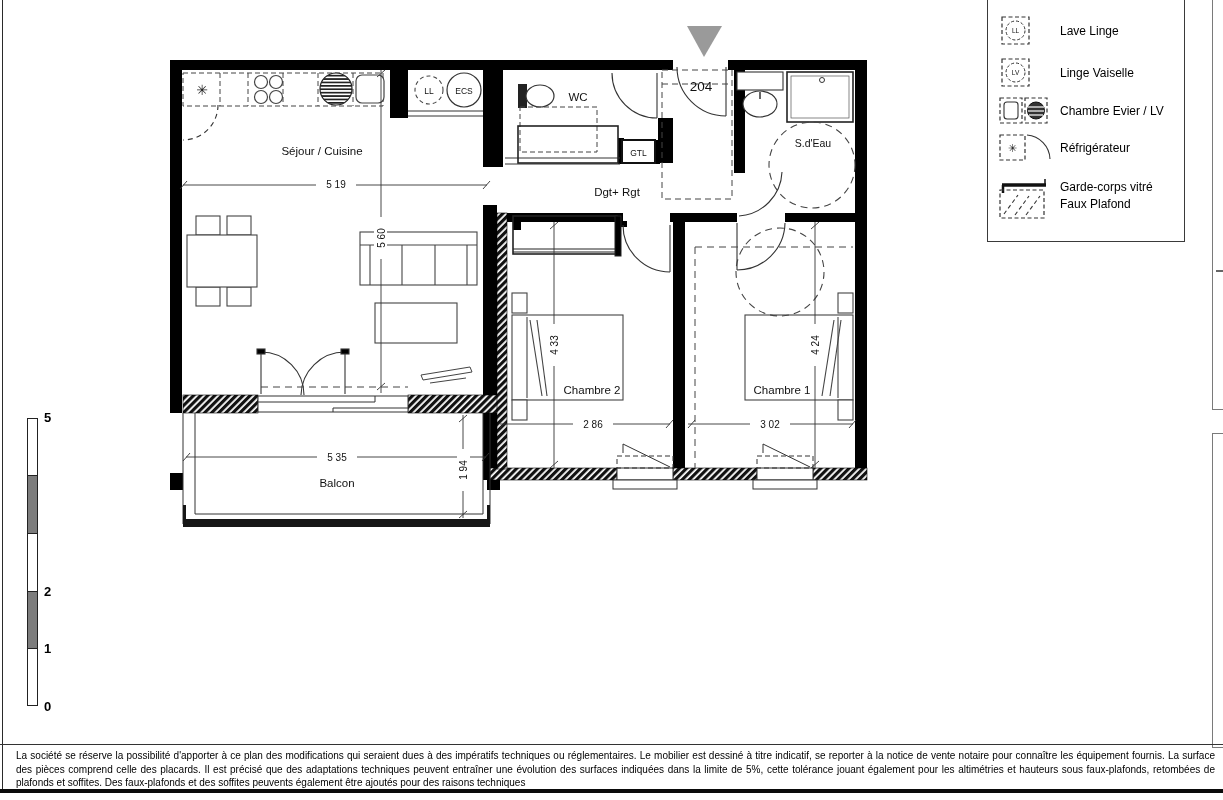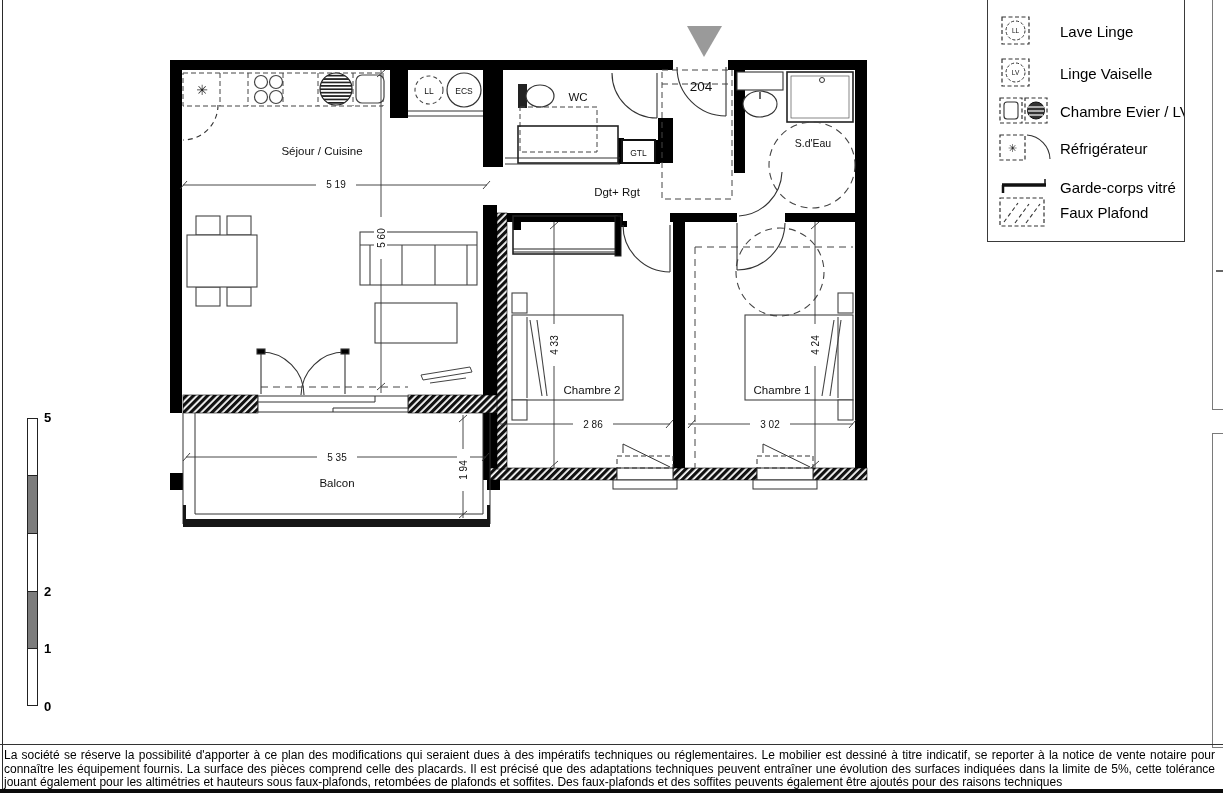--- a/index.html
+++ b/index.html
@@ -6,39 +6,39 @@
   #app{position:relative;width:1223px;height:800px;background:#fff;overflow:hidden;
        font-family:"Liberation Sans", sans-serif;color:#111;}
   #plan-svg{position:absolute;left:0;top:0;}
   .page-left-border{position:absolute;left:2px;top:0;width:0;height:793px;border-left:1.5px solid #2a2a2a;}
   .page-bottom-bar{position:absolute;left:0;top:789px;width:1223px;height:4px;background:#0a0a0a;}
 
   
   .legend-box{position:absolute;left:987px;top:-3px;width:196px;height:243px;
               border:1.5px solid #3a3a3a;background:#fff;overflow:hidden;}
   .legend-item{position:absolute;left:10px;height:34px;display:flex;align-items:center;}
-  .legend-item .lg-label{position:absolute;left:62px;font-size:15px;white-space:nowrap;color:#000;}
+  .legend-item .lg-label{position:absolute;left:62px;font-size:12px;white-space:nowrap;color:#000;}
   .legend-item svg{display:block;}
 
   
   .edge-box-a{position:absolute;left:1212px;top:-6px;width:30px;height:414px;border:1.5px solid #7a7a7a;background:#fff;}
   .edge-box-b{position:absolute;left:1212px;top:433px;width:30px;height:313px;border:1.5px solid #7a7a7a;background:#fff;}
   .edge-box-tick{position:absolute;left:1216px;top:270px;width:7px;height:2px;background:#666;}
 
   
   .scale-bar{position:absolute;left:24px;top:410px;width:60px;height:310px;}
   .scale-bar .bar{position:absolute;left:3px;top:8px;width:11px;height:288px;border:1.2px solid #222;box-sizing:border-box;}
   .scale-bar .seg{width:100%;box-sizing:border-box;border-bottom:1px solid #222;}
   .scale-bar .seg:last-child{border-bottom:none;}
   .scale-num{position:absolute;left:20px;font-size:13px;font-weight:bold;color:#000;}
 
   
   .disclaimer{position:absolute;left:0;top:744px;width:1223px;box-sizing:border-box;
-              border-top:1px solid #333;padding:4px 8px 0 4px;
-              font-size:12px;line-height:13.6px;text-align:justify;color:#000;}
+              border-top:1px solid #333;padding:4px 8px 0 16px;
+              font-size:10px;line-height:13.6px;text-align:justify;color:#000;}
 </style>
 </head>
 <body>
 
 <div id="app">
 
   <svg id="plan-svg" width="1223" height="800" viewBox="0 0 1223 800">
     <defs>
       <pattern id="hatch" width="5" height="5" patternTransform="rotate(45)" patternUnits="userSpaceOnUse">
         <rect width="5" height="5" fill="#fff"></rect>
@@ -339,21 +339,21 @@
       <span class="lg-label">Réfrigérateur</span>
     </div>
     <div class="legend-item" style="top:172px;text-decoration:underline;">
       <svg width="56" height="24">
         <line x1="4" y1="10" x2="48" y2="10" stroke="#111" stroke-width="3.5"></line>
         <line x1="5" y1="10" x2="5" y2="18" stroke="#111" stroke-width="2.5"></line>
         <line x1="47" y1="4" x2="47" y2="10" stroke="#111" stroke-width="1.5"></line>
       </svg>
       <span class="lg-label">Garde-corps vitré</span>
     </div>
-    <div class="legend-item" style="top:197px;">
+    <div class="legend-item" style="top:189px;">
       <svg width="56" height="34">
         <rect x="2" y="3" width="44" height="28" fill="none" stroke="#333" stroke-width="1.2" stroke-dasharray="4 2.5"></rect>
         <line x1="6" y1="27" x2="20" y2="8" stroke="#333" stroke-width="1.1" stroke-dasharray="4 3"></line>
         <line x1="17" y1="28" x2="31" y2="9" stroke="#333" stroke-width="1.1" stroke-dasharray="4 3"></line>
         <line x1="28" y1="28" x2="42" y2="9" stroke="#333" stroke-width="1.1" stroke-dasharray="4 3"></line>
       </svg>
       <span class="lg-label">Faux Plafond</span>
     </div>
   </div>
 

